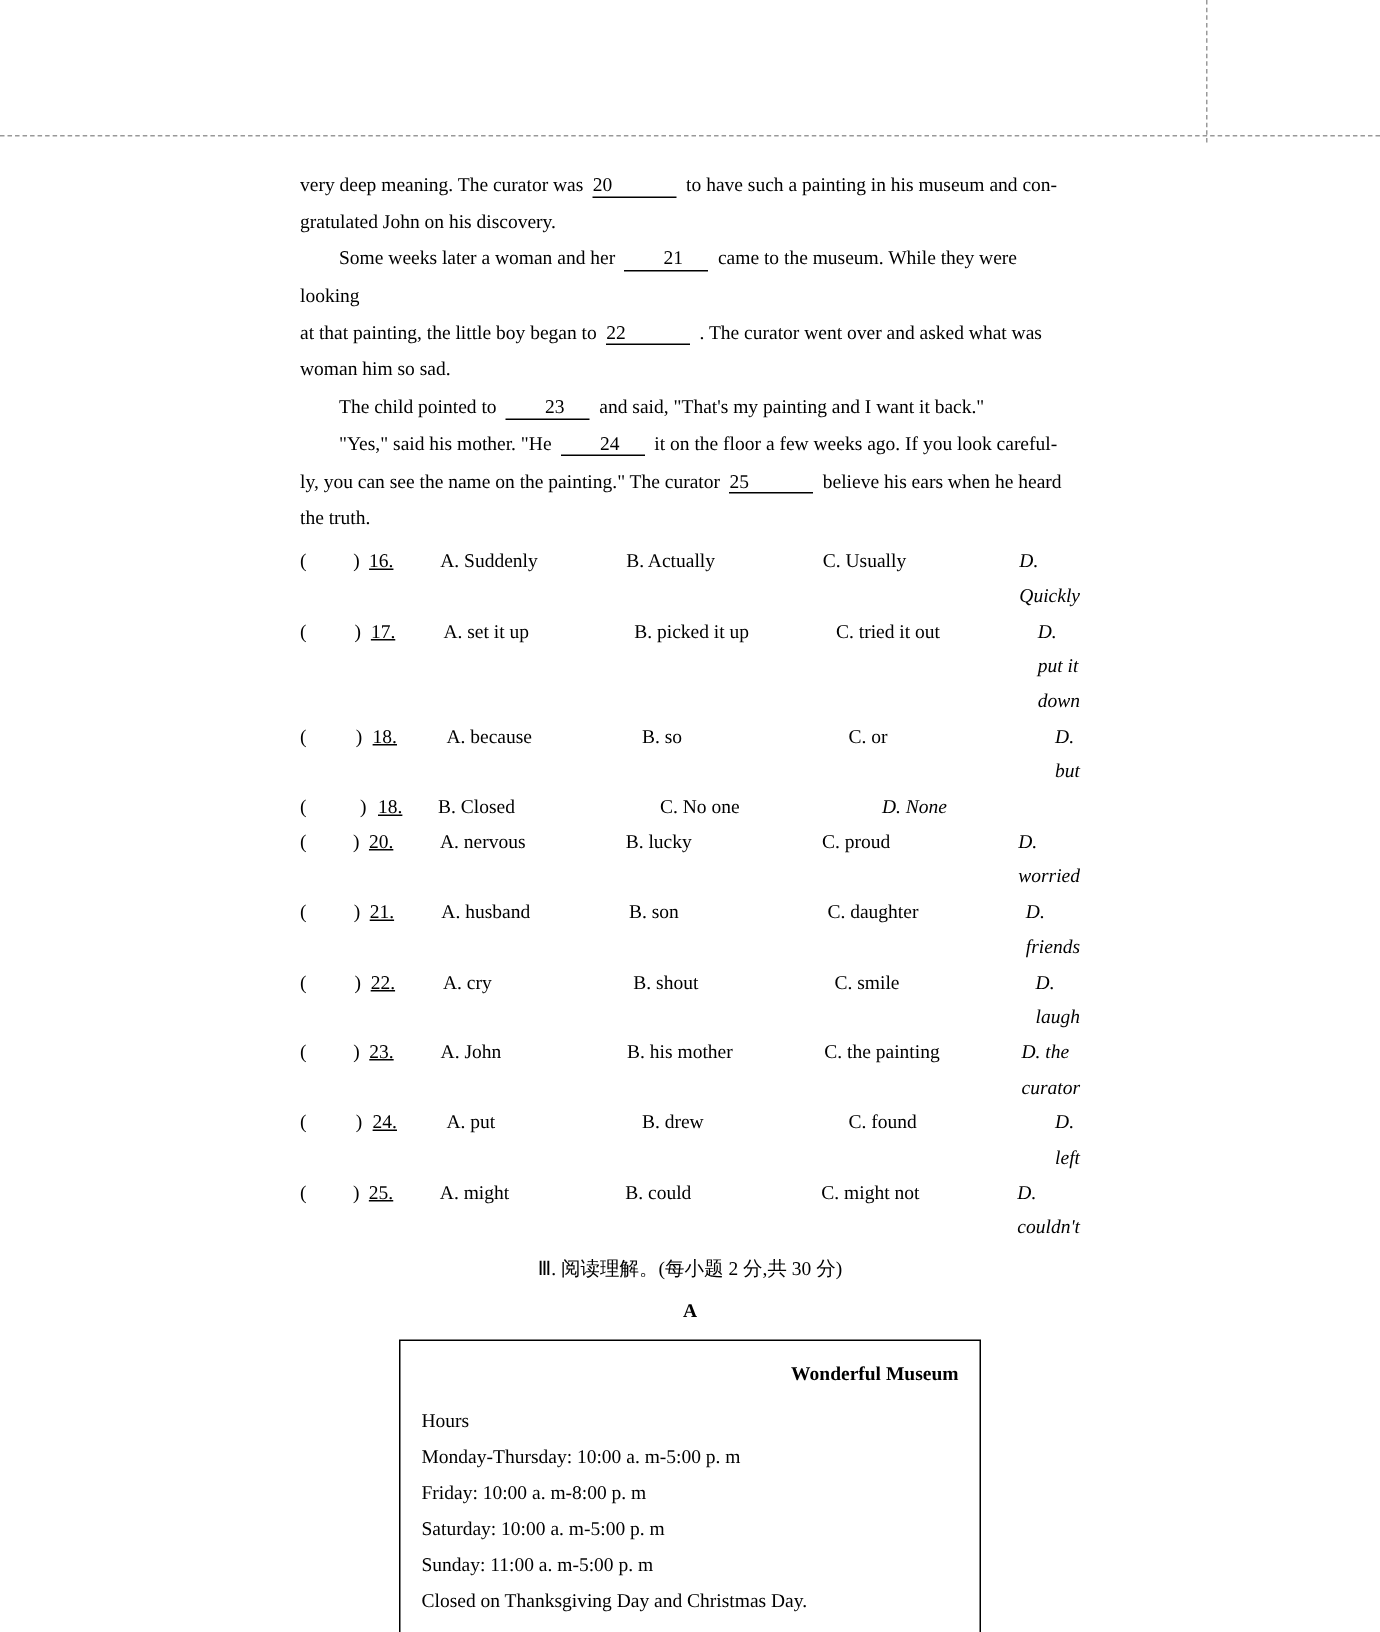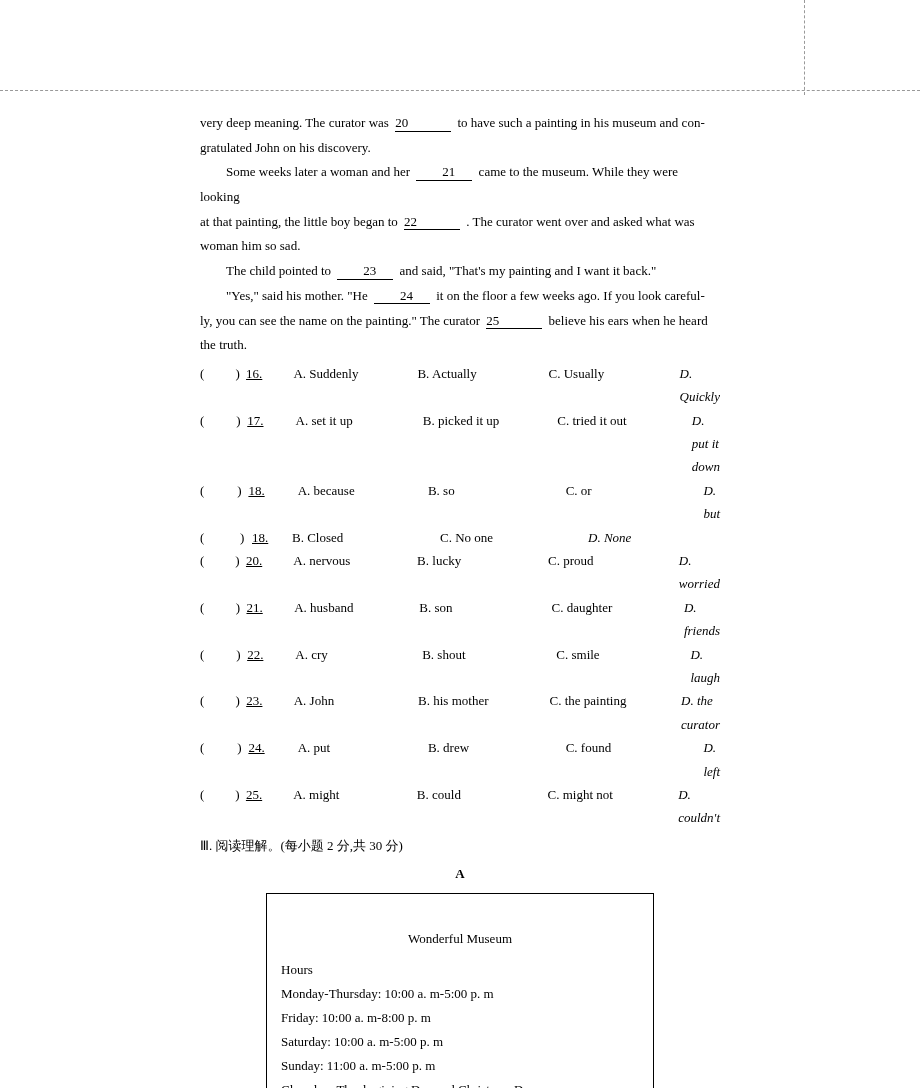--- a/index.html
+++ b/index.html
@@ -58,36 +58,36 @@
   .opt-paren-l { width: 14px; }
   .opt-space { width: 26px; }
   .opt-paren-r { width: 12px; }
   .opt-num { width: 40px; text-decoration: underline; }
   .opt-a { width: 140px; margin-left: 12px; }
   .opt-b { width: 148px; }
   .opt-c { width: 148px; }
   .opt-d { flex: 1; font-style: italic; }
   .section-head {
     margin-top: 4px;
+    text-align: center;
   }
   .center-a {
     text-align: center;
     font-weight: bold;
     margin-top: 4px;
   }
   .museum-box {
     border: 1px solid #000;
     margin: 6px 66px 10px 66px;
     padding: 10px 14px 10px 14px;
   }
   .museum-title {
-    text-align: center;
-    font-weight: normal;
+    text-align: right;
+    font-weight: bold;
     margin-bottom: 6px;
-    margin-top: 23px;
   }
   .museum-line {
     line-height: 1.85;
   }
 </style>
 </head>
 <body>
 
 <div class="page">
   <div class="header-lines"></div>

